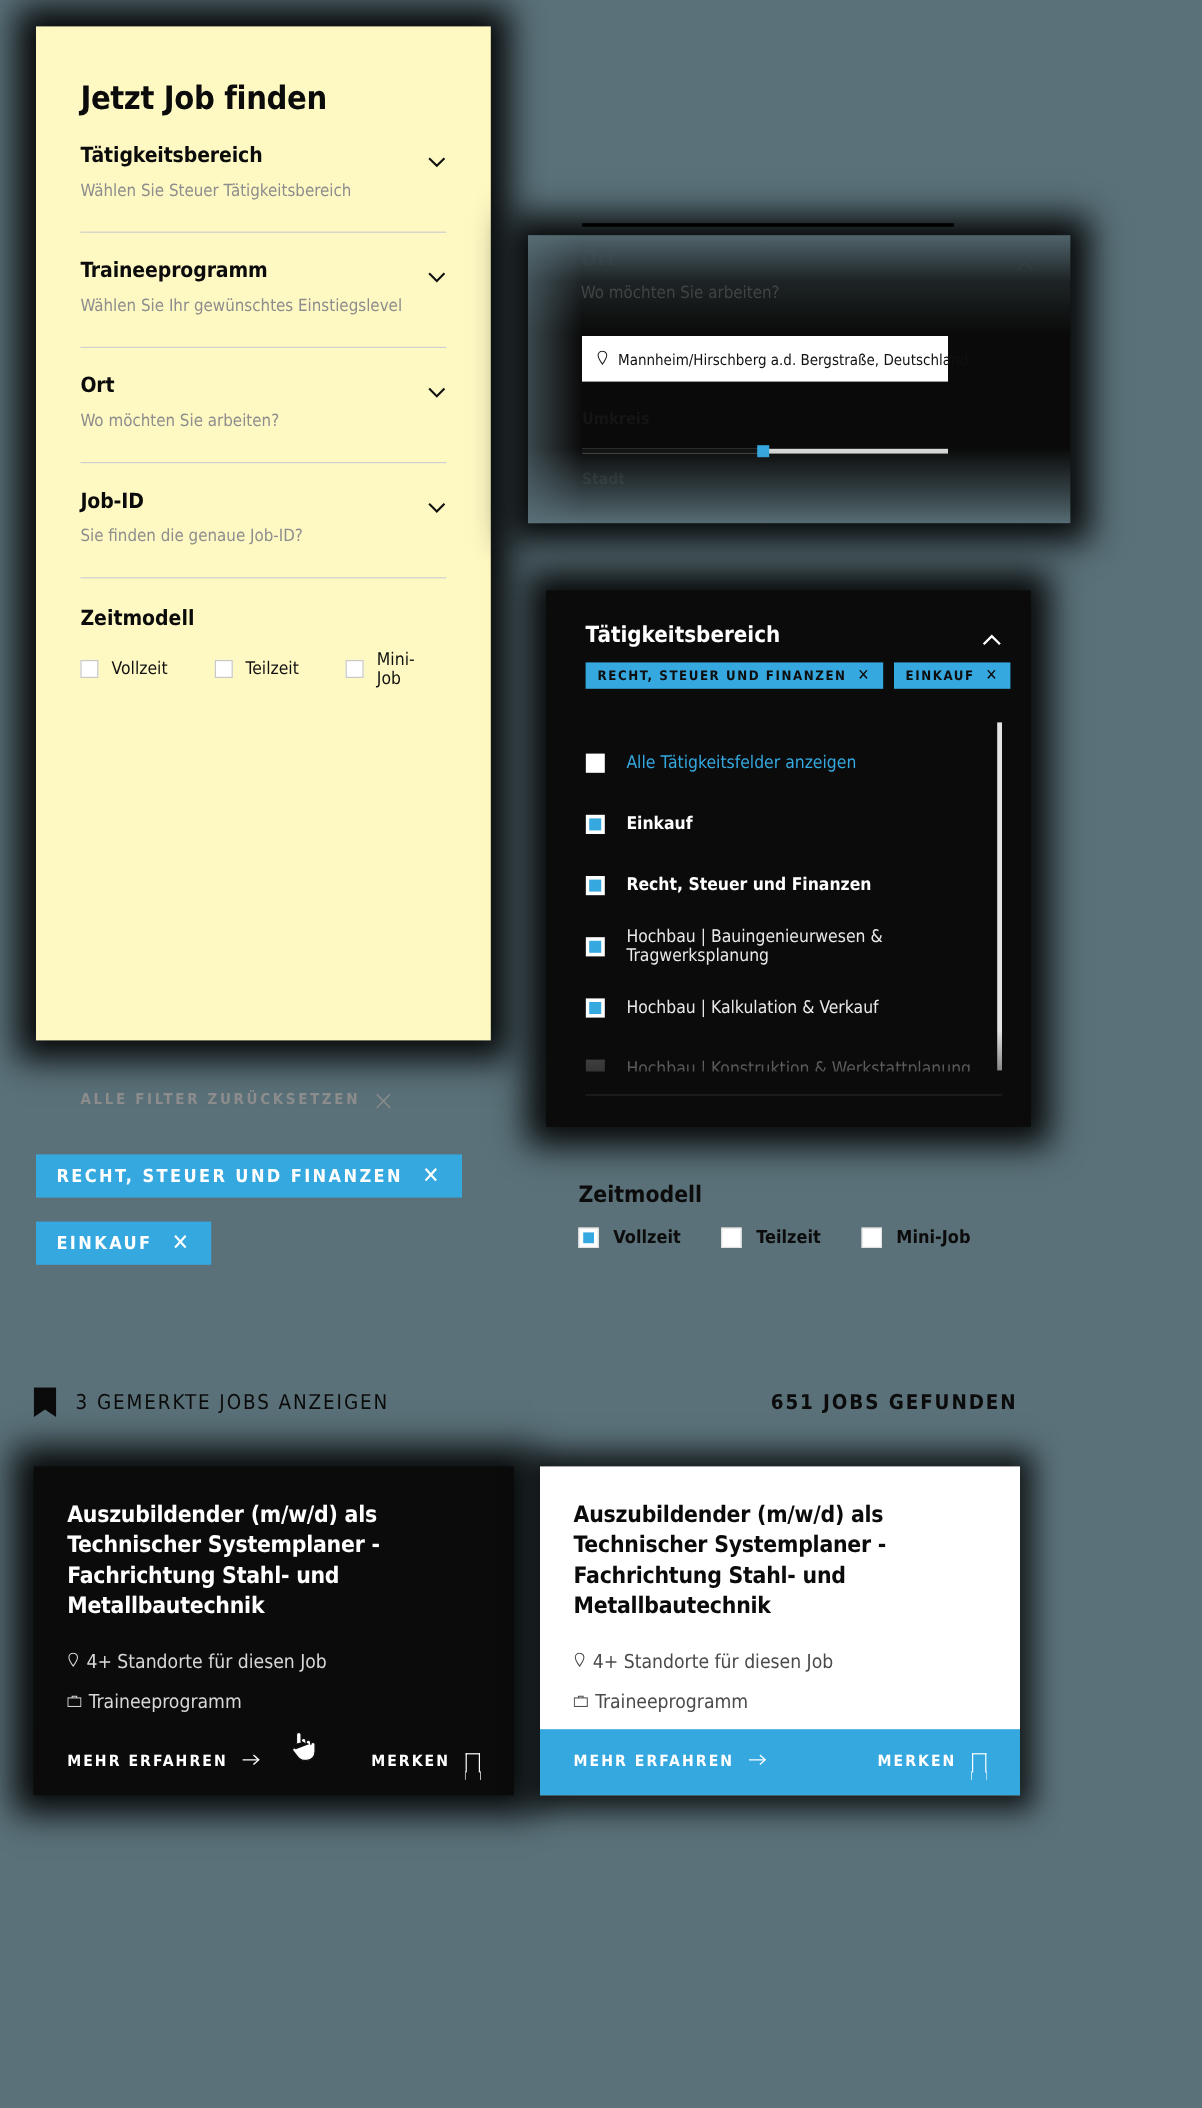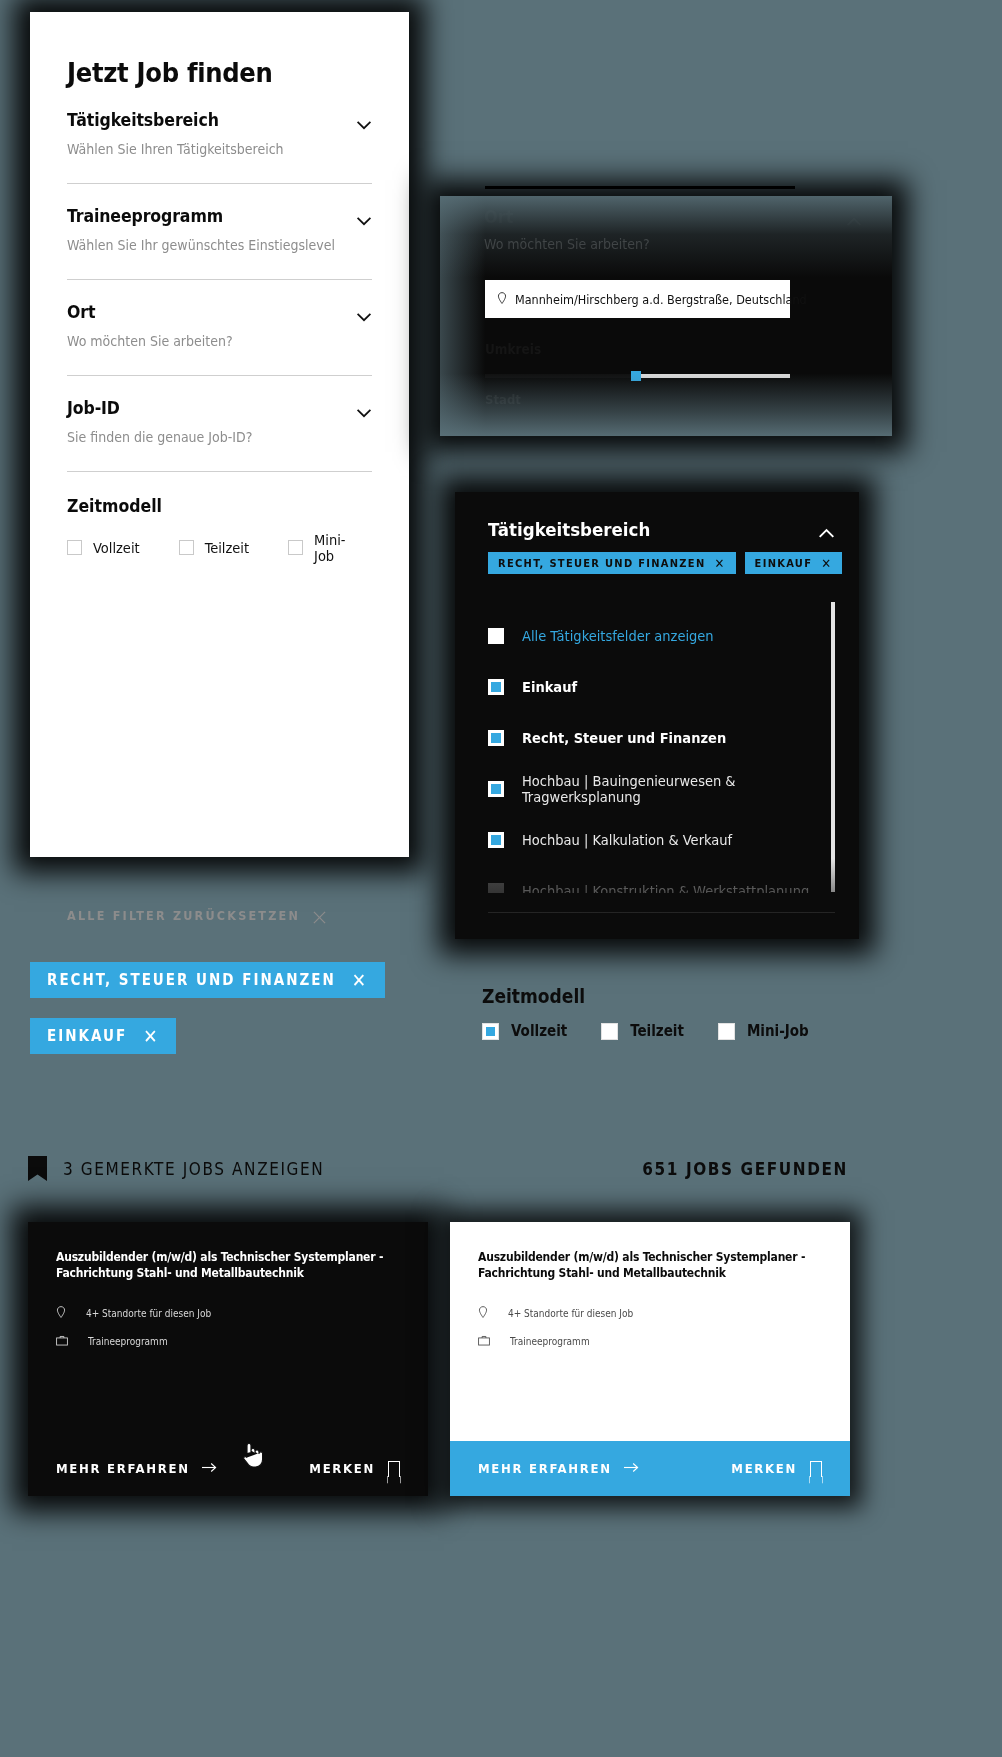--- a/index.html
+++ b/index.html
@@ -10,23 +10,23 @@
     overflow: hidden;
   }
   .page { position: relative; width: 1002px; height: 1757px; }
 
   
   .glow { box-shadow: 0 0 26px 16px rgba(0,0,0,0.92); }
   .glow-soft { box-shadow: 0 0 22px 12px rgba(0,0,0,0.80); }
 
   
   #filter-card {
-    position: absolute; left: 30px; top: 12px;
+    position: absolute; left: 30px; top: 22px;
     width: 379px; height: 845px;
-    background: #ffffff;
+    background: #fef9c3;
   }
   #filter-inner { padding: 46px 37px 0 37px; }
   .filter-title {
     font-size: 27px; font-weight: 700; color: #0b0b0b;
     letter-spacing: -0.3px; line-height: 1.1;
   }
   
   .search-row {
     margin-top: 48px; display: flex; align-items: center;
     border-bottom: 1px solid #bfbfbf; padding-bottom: 11px; gap: 12px;
@@ -189,24 +189,24 @@
   .bookmark { width: 19px; height: 25px; background: #0b0b0b;
      clip-path: polygon(0 0, 100% 0, 100% 100%, 50% 74%, 0 100%); flex: 0 0 auto; }
   .saved-text { font-size: 17px; font-weight: 400; letter-spacing: 1.6px; color: #0b0b0b; }
   .found-text { font-size: 17px; font-weight: 700; letter-spacing: 1.6px; color: #0b0b0b; }
 
   
   .job-card { position: absolute; width: 400px; height: 274px; }
   #job-card-dark { left: 28px; top: 1222px; background: #0b0b0b; }
   #job-card-light { left: 450px; top: 1222px; background: #ffffff; }
   .jc-body { padding: 28px 28px 0 28px; }
-  .jc-title { font-size: 12px; font-weight: 700; line-height: 1.33; letter-spacing: -0.2px; }
+  .jc-title { font-size: 19px; font-weight: 700; line-height: 1.33; letter-spacing: -0.2px; }
   #job-card-dark .jc-title { color: #ffffff; }
   #job-card-light .jc-title { color: #0b0b0b; }
-  .jc-meta { display: flex; align-items: center; gap: 20px; margin-top: 24px; font-size: 10px; }
+  .jc-meta { display: flex; align-items: center; gap: 6px; margin-top: 24px; font-size: 16px; }
   #job-card-dark .jc-meta { color: #d8d8d8; }
   #job-card-light .jc-meta { color: #4a4a4a; }
   .jc-meta2 { margin-top: 14px; }
   .jc-footer {
     position: absolute; left: 0; right: 0; bottom: 0; height: 55px;
     display: flex; align-items: center; justify-content: space-between;
     padding: 0 28px;
   }
   #job-card-dark .jc-footer { background: #0b0b0b; }
   #job-card-light .jc-footer { background: #35a8e0; }
@@ -244,21 +244,21 @@
 
       <div class="acc">
         <div class="acc-head">
           <span class="acc-title">Tätigkeitsbereich</span>
           <span class="chev">
             <svg viewBox="0 0 20 12" width="16" height="10">
                 <polyline points="2,2 10,10 18,2" fill="none" stroke="#111" stroke-width="2.2"></polyline>
               </svg>
           </span>
         </div>
-        <div class="acc-sub">Wählen Sie Ihren Tätigkeitsbereich</div>
+        <div class="acc-sub">Wählen Sie Steuer Tätigkeitsbereich</div>
       </div>
 
       <div class="acc">
         <div class="acc-head">
           <span class="acc-title">Traineeprogramm</span>
           <span class="chev">
             <svg viewBox="0 0 20 12" width="16" height="10">
                 <polyline points="2,2 10,10 18,2" fill="none" stroke="#111" stroke-width="2.2"></polyline>
               </svg>
           </span>

